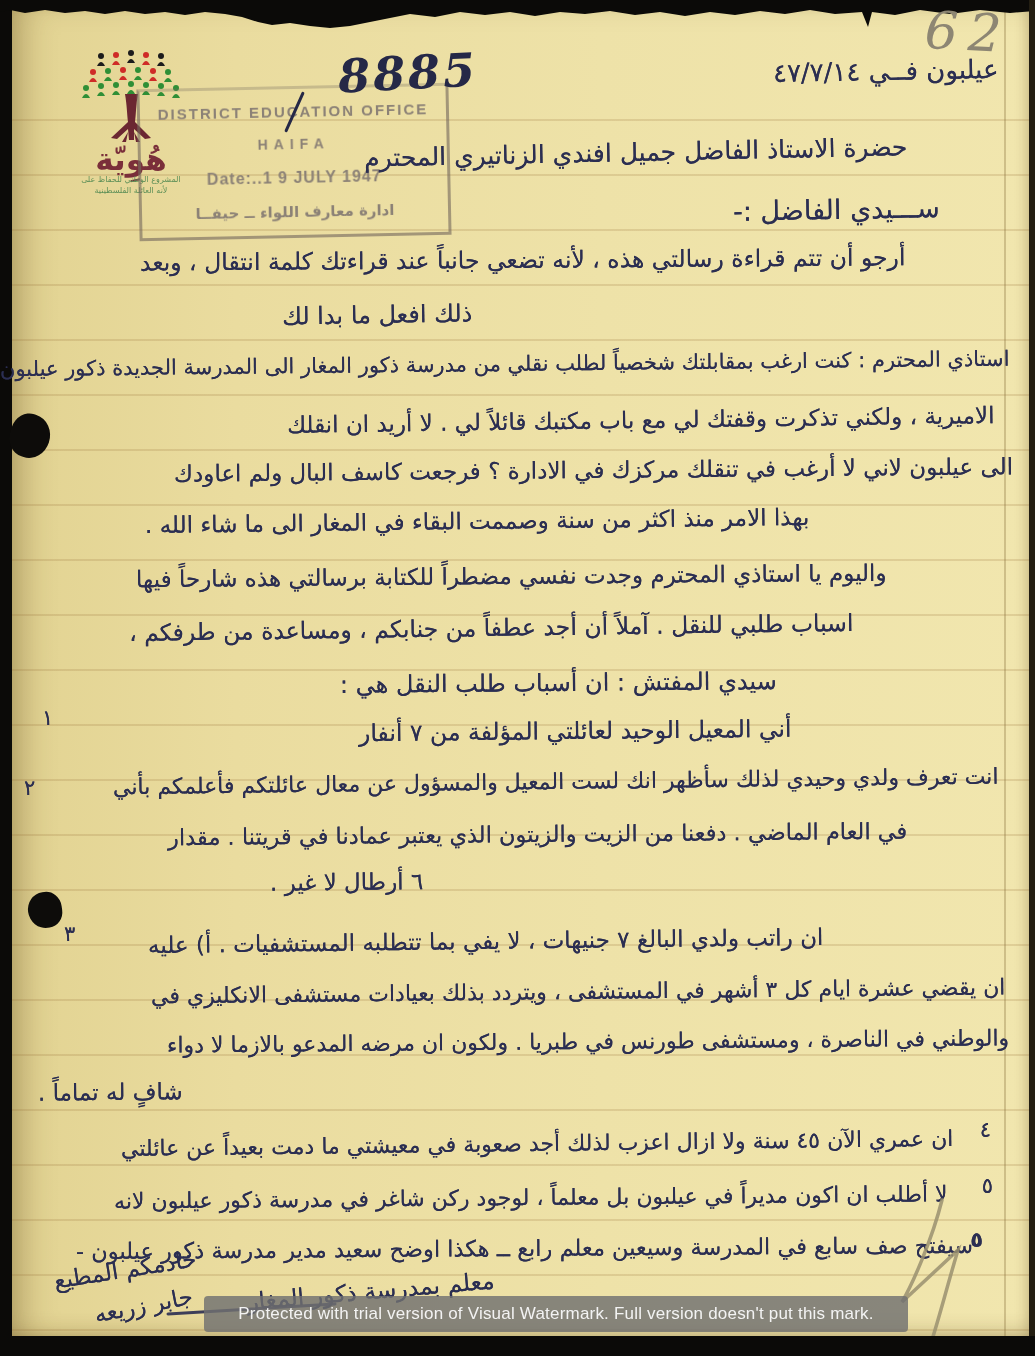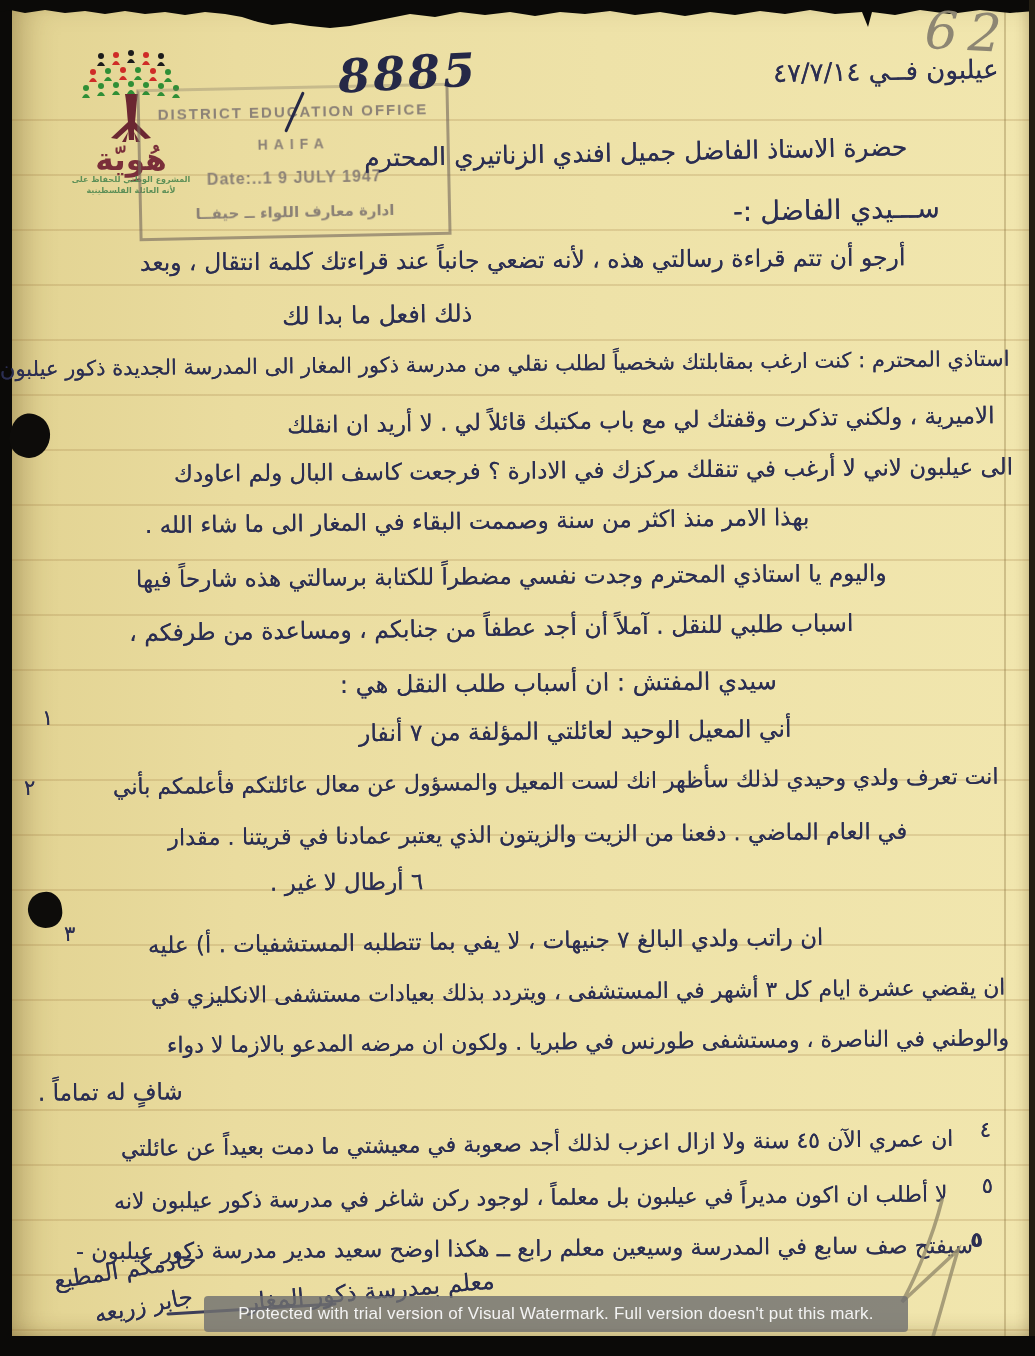--- a/index.html
+++ b/index.html
@@ -28,21 +28,21 @@
          transform:rotate(-1.2deg);color:#8b8176;text-align:center;
          font-family:"Liberation Sans",sans-serif;filter:blur(.3px);
          display:flex;flex-direction:column;justify-content:space-around;padding:6px 4px;box-sizing:border-box;}
   .stamp .r1{font-size:15px;font-weight:bold;letter-spacing:2px;}
   .stamp .r2{font-size:14px;font-weight:bold;letter-spacing:6px;}
   .stamp .r3{font-size:16px;font-weight:bold;letter-spacing:1px;}
   .stamp .r4{font-size:15px;font-weight:bold;direction:rtl;font-family:"DejaVu Sans",sans-serif;}
   .logo{position:absolute;left:56px;top:46px;width:150px;text-align:center;}
   .logo-title{font-size:31px;font-weight:bold;color:#7a2f3a;direction:rtl;line-height:1;margin-top:-2px;
               font-family:"DejaVu Sans",sans-serif;}
-  .logo-sub{font-size:8px;color:#5d8f57;direction:rtl;line-height:1.35;font-weight:bold;}
+  .logo-sub{font-size:8px;color:#5d8f57;direction:rtl;line-height:1.35;font-weight:normal;}
   .blot{position:absolute;background:#0d0c0a;}
   .b1{left:10px;top:414px;width:40px;height:44px;border-radius:46% 54% 52% 48%;transform:rotate(18deg);}
   .b2{left:28px;top:892px;width:34px;height:36px;border-radius:52% 48% 46% 54%;transform:rotate(-8deg);}
   .wm{position:absolute;left:204px;top:1296px;width:704px;height:36px;border-radius:4px;
       background:rgba(112,112,112,.82);color:#f3f3f3;font-family:"Liberation Sans",sans-serif;
       font-size:17px;display:flex;align-items:center;justify-content:center;letter-spacing:.2px;}
   .sig{transform-origin:left top;}
   svg{display:block;}
 </style>
 </head>

